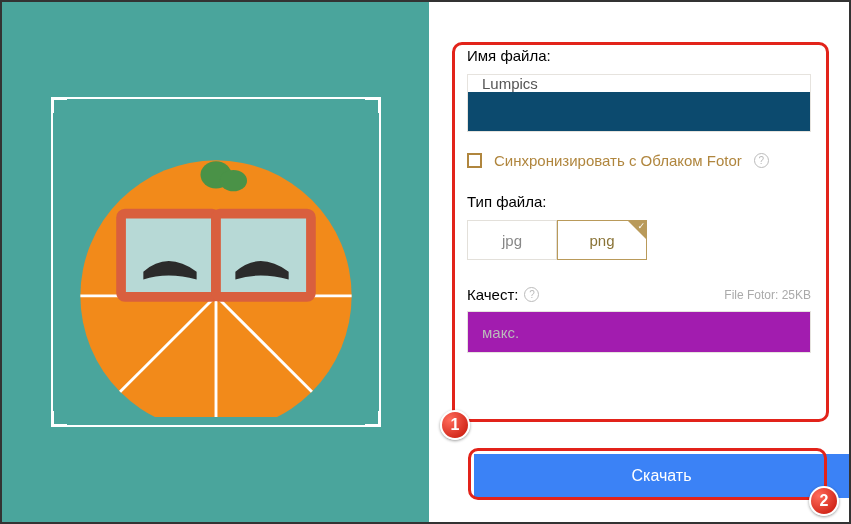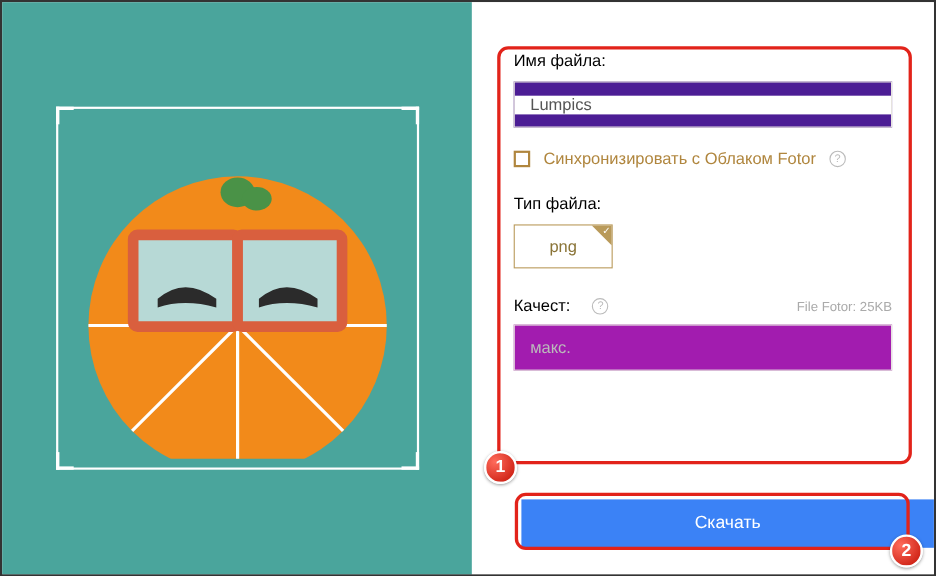--- a/index.html
+++ b/index.html
@@ -69,24 +69,24 @@
   .form-inner { padding: 15px 8px; }
 
   .field-label {
     color: #000000;
     font-size: 15px;
     margin-bottom: 10px;
     display: block;
   }
   .filename-row {
     display: flex;
-    align-items: center;
+    align-items: flex-start;
     border: 1px solid #e6e3de;
-    background: #4c1d95;
-    height: 42px;
+    background: #0c4a6e;
+    height: 58px;
     margin-bottom: 20px;
   }
   .filename-input {
     flex: 1;
     border: none;
     padding: 0 14px;
     font-size: 15px;
     color: #555;
     outline: none;
   }
@@ -166,21 +166,21 @@
   }
   .quality-header {
     display: flex;
     align-items: center;
     justify-content: space-between;
     margin-bottom: 8px;
   }
   .quality-header-left {
     display: flex;
     align-items: center;
-    gap: 20px;
+    gap: 6px;
   }
   .filesize {
     color: #aaa;
     font-size: 12px;
   }
   .quality-box {
     border: 1px solid #e6e3de;
     background: #a21caf;
     height: 42px;
     display: flex;
@@ -265,20 +265,23 @@
       </div>
 
       <div class="sync-row">
         <span class="sync-check"></span>
         <span class="sync-label">Синхронизировать с Облаком Fotor</span>
         <span class="help-circle">?</span>
       </div>
 
       <span class="field-label">Тип файла:</span>
       <div class="type-row">
+        <div class="type-btn">
+          <span>jpg</span>
+        </div>
         <div class="type-btn selected">
           <span>png</span>
           <span class="corner-check"></span>
           <span class="check-mark">✓</span>
         </div>
       </div>
 
       <div class="quality-header">
         <div class="quality-header-left">
           <span class="field-label" style="margin-bottom:0">Качест:</span>

